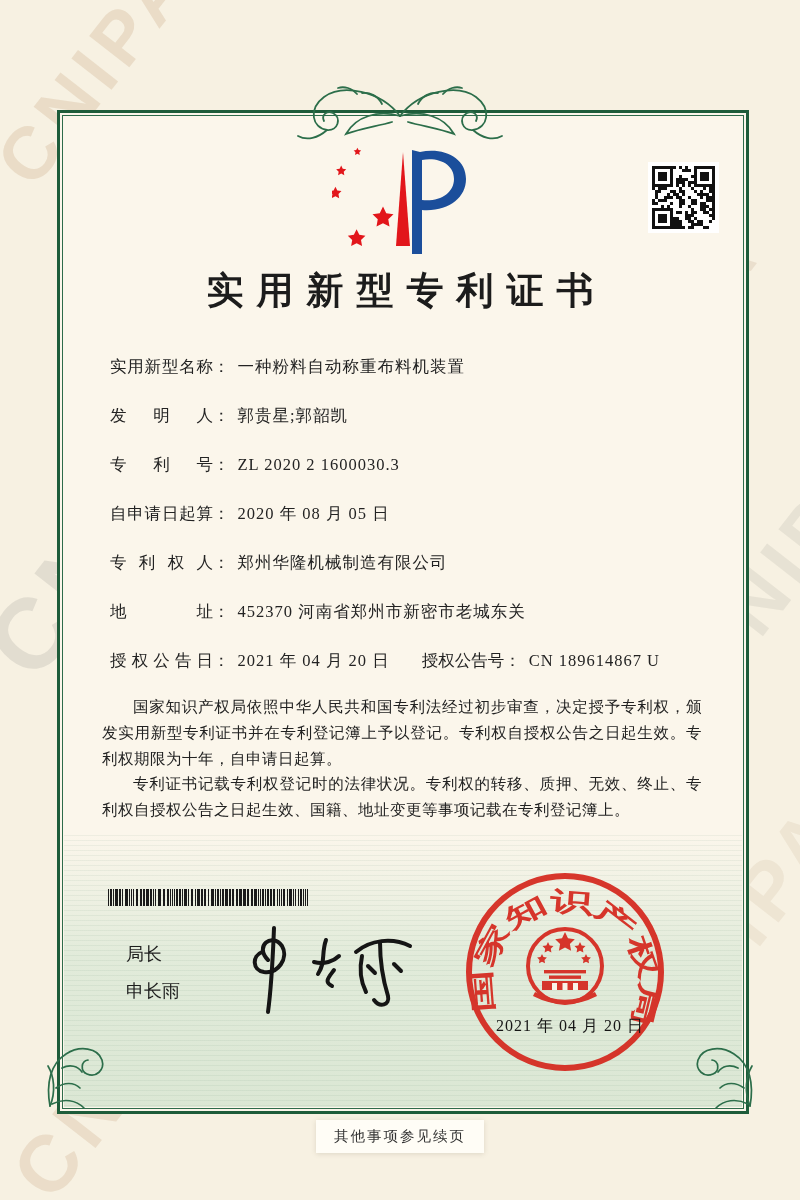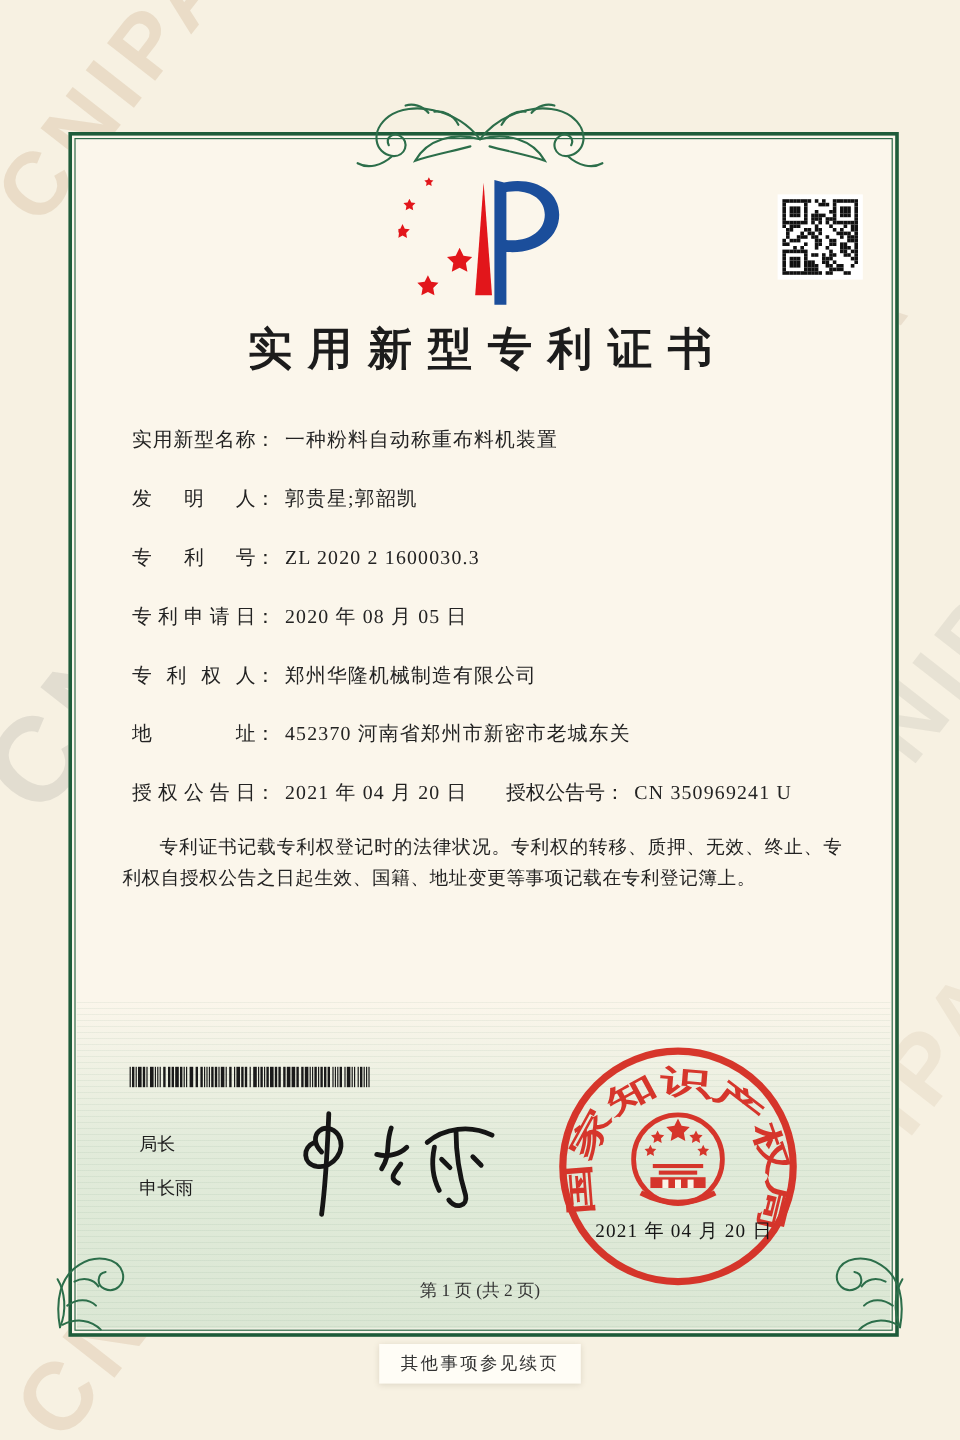--- a/index.html
+++ b/index.html
@@ -54,21 +54,21 @@
   .fvalue{letter-spacing:1px;white-space:nowrap;}
   .fgroup2{margin-left:32px;display:flex;}
 
   .paras{position:absolute;left:102px;top:694px;width:600px;font-size:15.5px;
          line-height:25.8px;color:#222;text-align:justify;letter-spacing:0.5px;}
   .paras p{margin:0;text-indent:2em;}
 
   .barcode{position:absolute;left:108px;top:889px;width:212px;height:17px;display:flex;align-items:stretch;}
   .barcode div{background:#1a1a1a;height:100%;}
 
-  .signer{position:absolute;left:116px;top:936px;font-size:15px;color:#1d1d1d;line-height:37px;}
+  .signer{position:absolute;left:126px;top:936px;font-size:18px;color:#1d1d1d;line-height:37px;}
   .sig{position:absolute;left:222px;top:920px;width:210px;height:105px;}
 
   .seal{position:absolute;left:462px;top:870px;width:206px;height:206px;opacity:0.93;}
   .seal-date{position:absolute;left:470px;top:1016px;width:200px;text-align:center;
              font-size:16px;color:#161616;letter-spacing:1px;z-index:6;}
 
   .page-num{position:absolute;left:0;width:800px;top:1066px;text-align:center;
             font-size:14.5px;color:#333;z-index:6;}
   .note{position:absolute;left:50%;transform:translateX(-50%);top:1120px;
         background:#fffdf6;padding:7px 18px;font-size:14.5px;color:#333;
@@ -605,47 +605,48 @@
           <span class="flabel">发明人</span>
           <span class="fcolon">：</span>
           <span class="fvalue">郭贵星;郭韶凯</span>
         </div>
         <div class="field-row">
           <span class="flabel">专利号</span>
           <span class="fcolon">：</span>
           <span class="fvalue">ZL 2020 2 1600030.3</span>
         </div>
         <div class="field-row">
-          <span class="flabel">专利申请日</span>
+          <span class="flabel">自申请日起算</span>
           <span class="fcolon">：</span>
           <span class="fvalue">2020 年 08 月 05 日</span>
         </div>
         <div class="field-row">
           <span class="flabel">专利权人</span>
           <span class="fcolon">：</span>
           <span class="fvalue">郑州华隆机械制造有限公司</span>
         </div>
         <div class="field-row">
           <span class="flabel">地址</span>
           <span class="fcolon">：</span>
           <span class="fvalue">452370 河南省郑州市新密市老城东关</span>
         </div>
         <div class="field-row">
           <span class="flabel">授权公告日</span>
           <span class="fcolon">：</span>
           <span class="fvalue">2021 年 04 月 20 日</span>
           <span class="fgroup2">
             <span>授权公告号</span>
             <span class="fcolon">：</span>
-            <span class="fvalue">CN 350969241 U</span>
+            <span class="fvalue">CN 189614867 U</span>
           </span>
         </div>
       </div>
 
     <div class="paras" id="paras">
+        <p>国家知识产权局依照中华人民共和国专利法经过初步审查，决定授予专利权，颁发实用新型专利证书并在专利登记簿上予以登记。专利权自授权公告之日起生效。专利权期限为十年，自申请日起算。</p>
         <p>专利证书记载专利权登记时的法律状况。专利权的转移、质押、无效、终止、专利权自授权公告之日起生效、国籍、地址变更等事项记载在专利登记簿上。</p>
       </div>
 
     <div class="barcode" id="barcode">
         <div style="width: 1px; margin-right: 1px;"></div>
         <div style="width: 2px; margin-right: 1px;"></div>
         <div style="width: 1px; margin-right: 1px;"></div>
         <div style="width: 3px; margin-right: 1px;"></div>
         <div style="width: 2px; margin-right: 1px;"></div>
         <div style="width: 1px; margin-right: 2px;"></div>
@@ -752,17 +753,16 @@
         <rect x="87" y="105.5" width="32" height="3.4"></rect>
         <rect x="80" y="111" width="46" height="9"></rect>
         <rect x="90" y="113" width="5" height="7" fill="#fbf6eb"></rect>
         <rect x="100.5" y="113" width="5" height="7" fill="#fbf6eb"></rect>
         <rect x="111" y="113" width="5" height="7" fill="#fbf6eb"></rect>
         <path d="M72,124 Q103,140 134,124" fill="none" stroke="#d5281e" stroke-width="4.5"></path>
       </g>
     </svg>
     <div class="seal-date">2021 年 04 月 20 日</div>
 
-    <div class="page-num">第 1 页 (共 2 页)</div>
     <div class="note">其他事项参见续页</div>
 
   </div>
 </div>
 
 </body></html>

